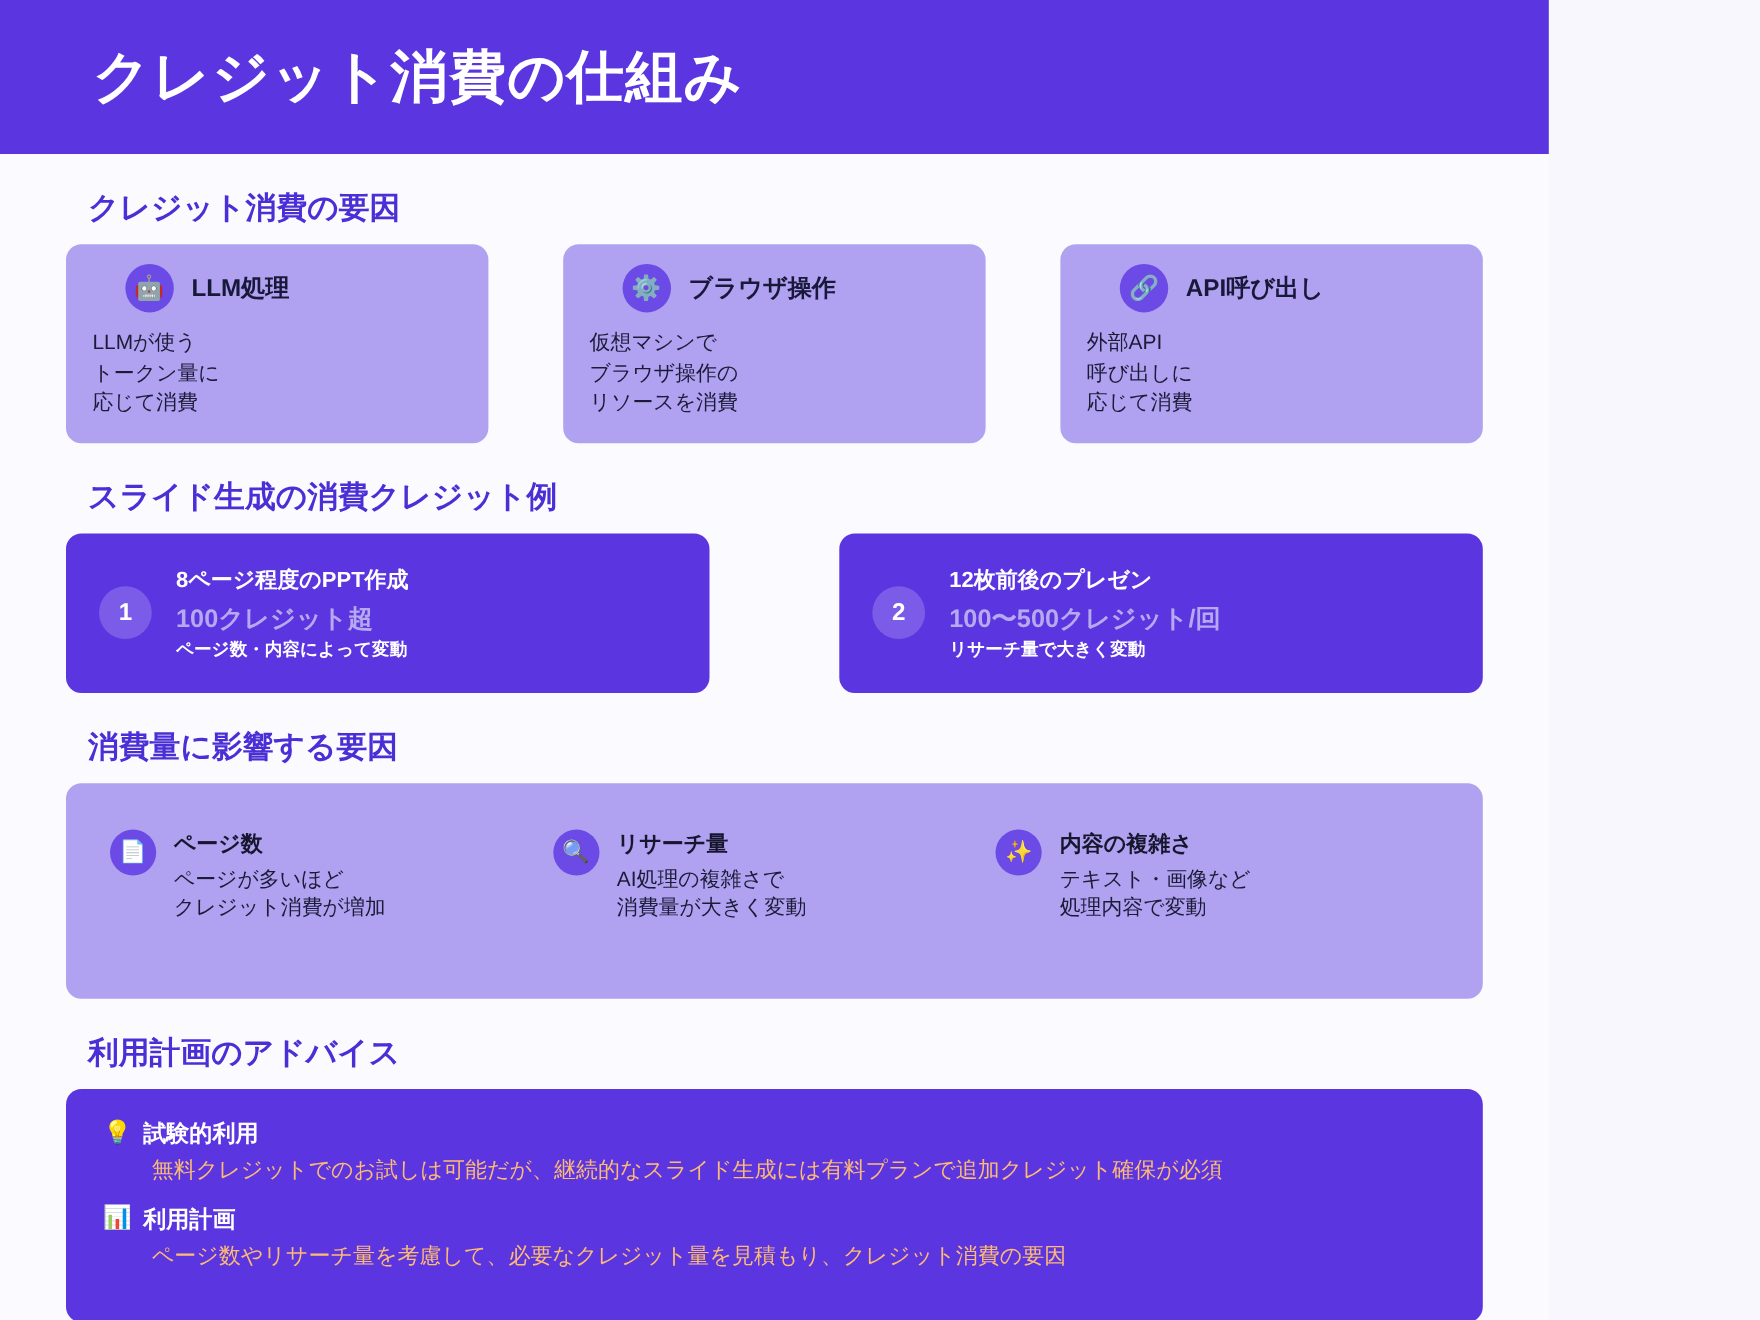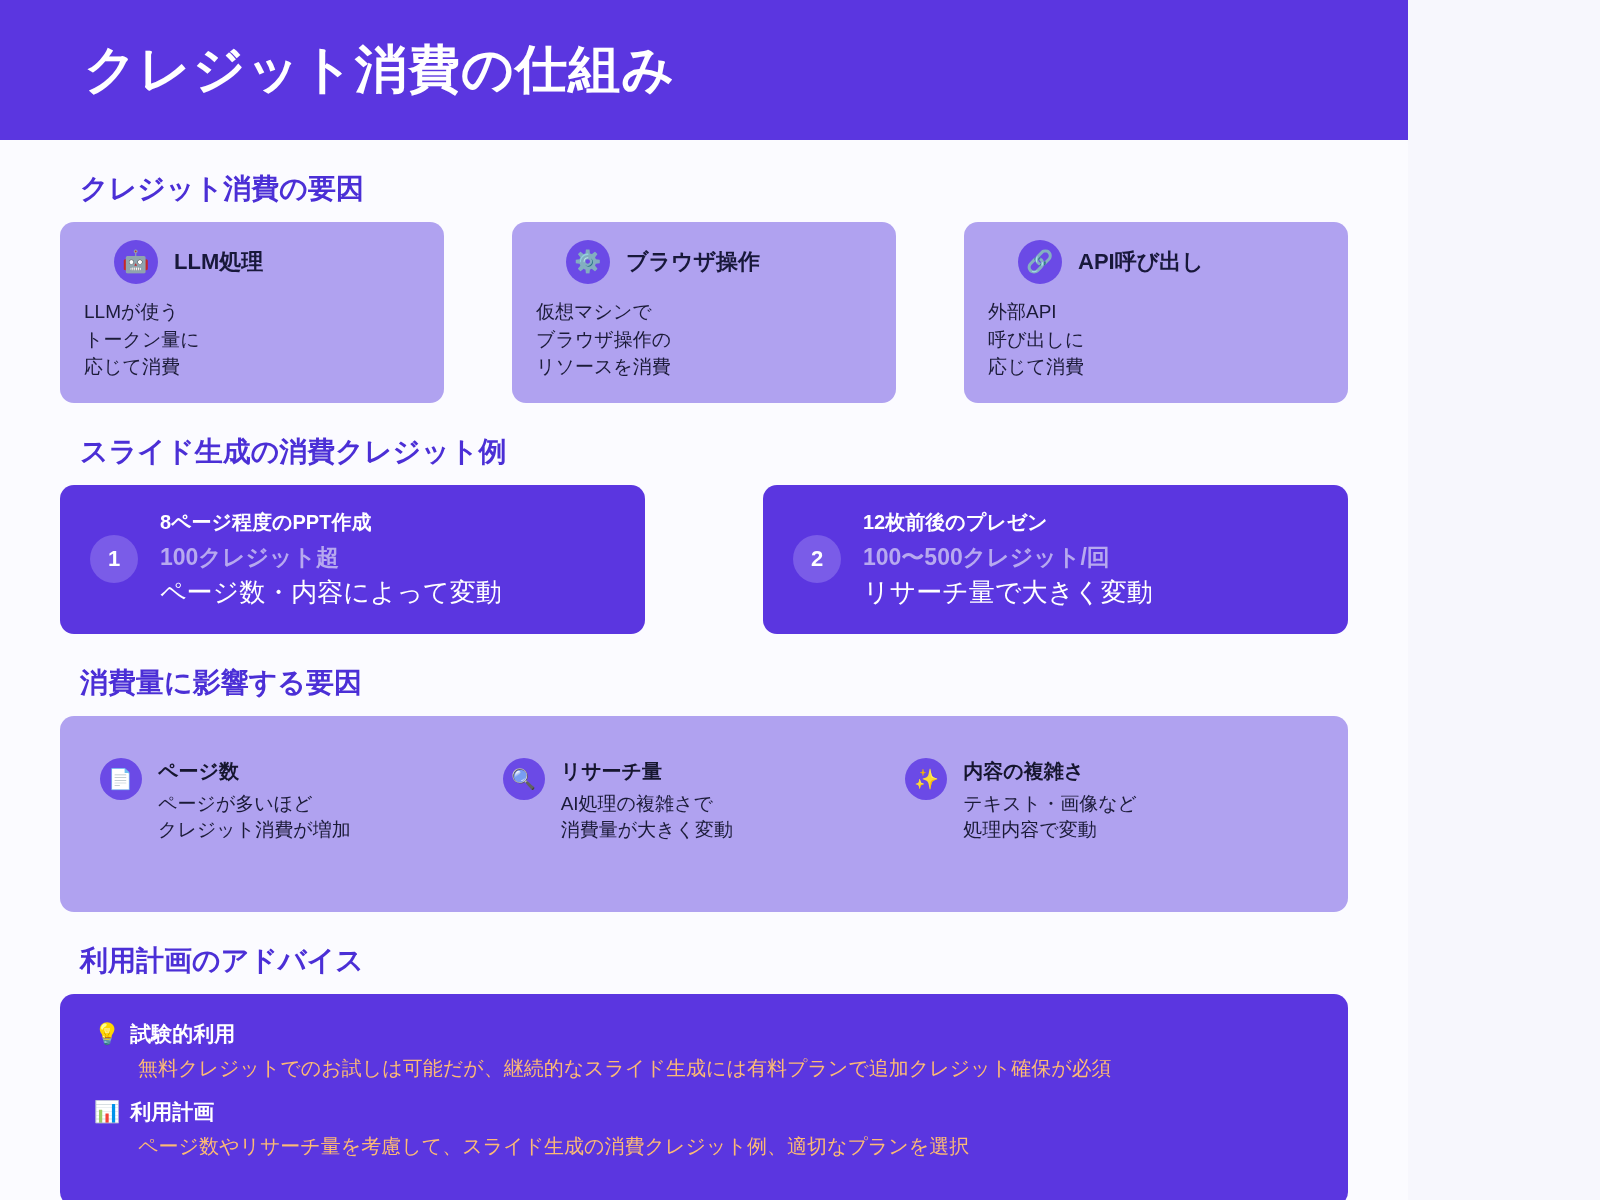--- a/index.html
+++ b/index.html
@@ -131,22 +131,22 @@
     margin-bottom: 6px;
   }
   .example-text .ex-credits {
     color: #b7a9ef;
     font-size: 23px;
     font-weight: bold;
     margin-bottom: 2px;
   }
   .example-text .ex-note {
     color: #ffffff;
-    font-size: 26px;
-    font-weight: normal;
+    font-size: 16px;
+    font-weight: bold;
   }
 
   
   .influence-panel {
     background: #b0a2f0;
     border-radius: 14px;
     padding: 42px 40px 56px 40px;
     box-sizing: border-box;
     display: flex;
     min-height: 196px;
@@ -311,19 +311,19 @@
           <span>試験的利用</span>
         </div>
         <div class="advice-body">無料クレジットでのお試しは可能だが、継続的なスライド生成には有料プランで追加クレジット確保が必須</div>
       </div>
 
       <div class="advice-item">
         <div class="advice-head">
           <span>📊</span>
           <span>利用計画</span>
         </div>
-        <div class="advice-body">ページ数やリサーチ量を考慮して、スライド生成の消費クレジット例、適切なプランを選択</div>
+        <div class="advice-body">ページ数やリサーチ量を考慮して、必要なクレジット量を見積もり、クレジット消費の要因</div>
       </div>
 
     </div>
 
   </div>
 </div>
 
 </body></html>

